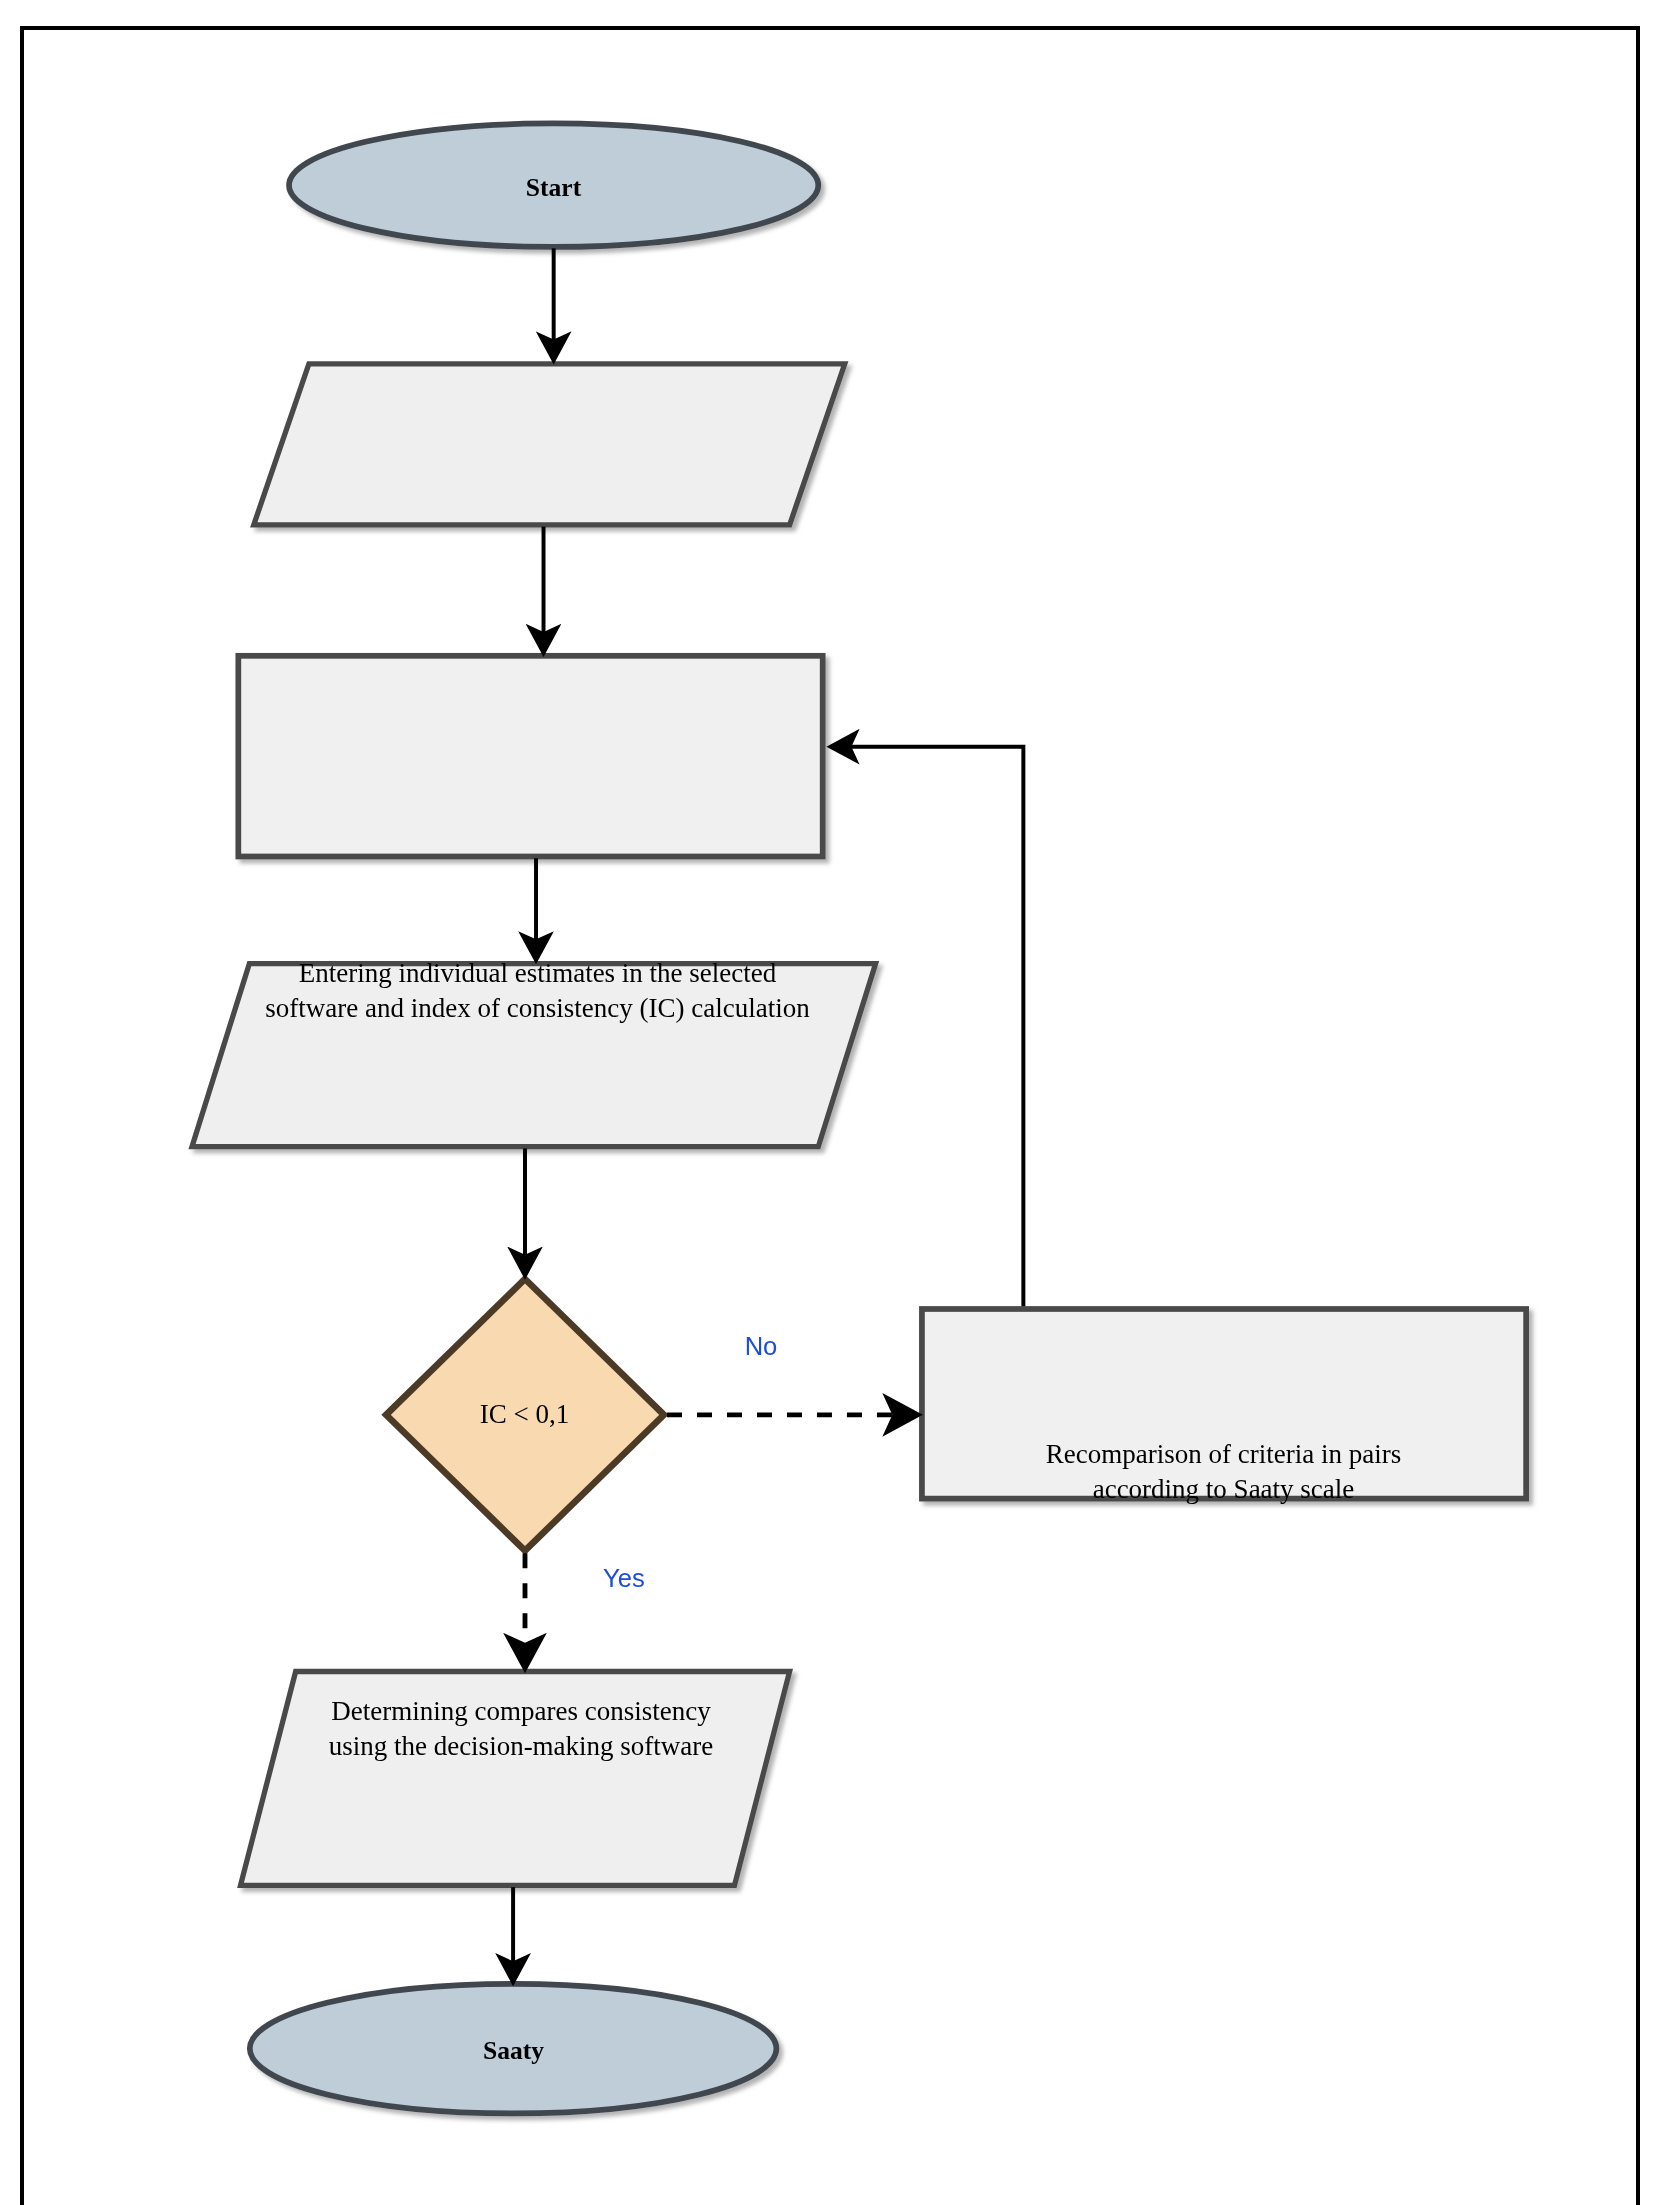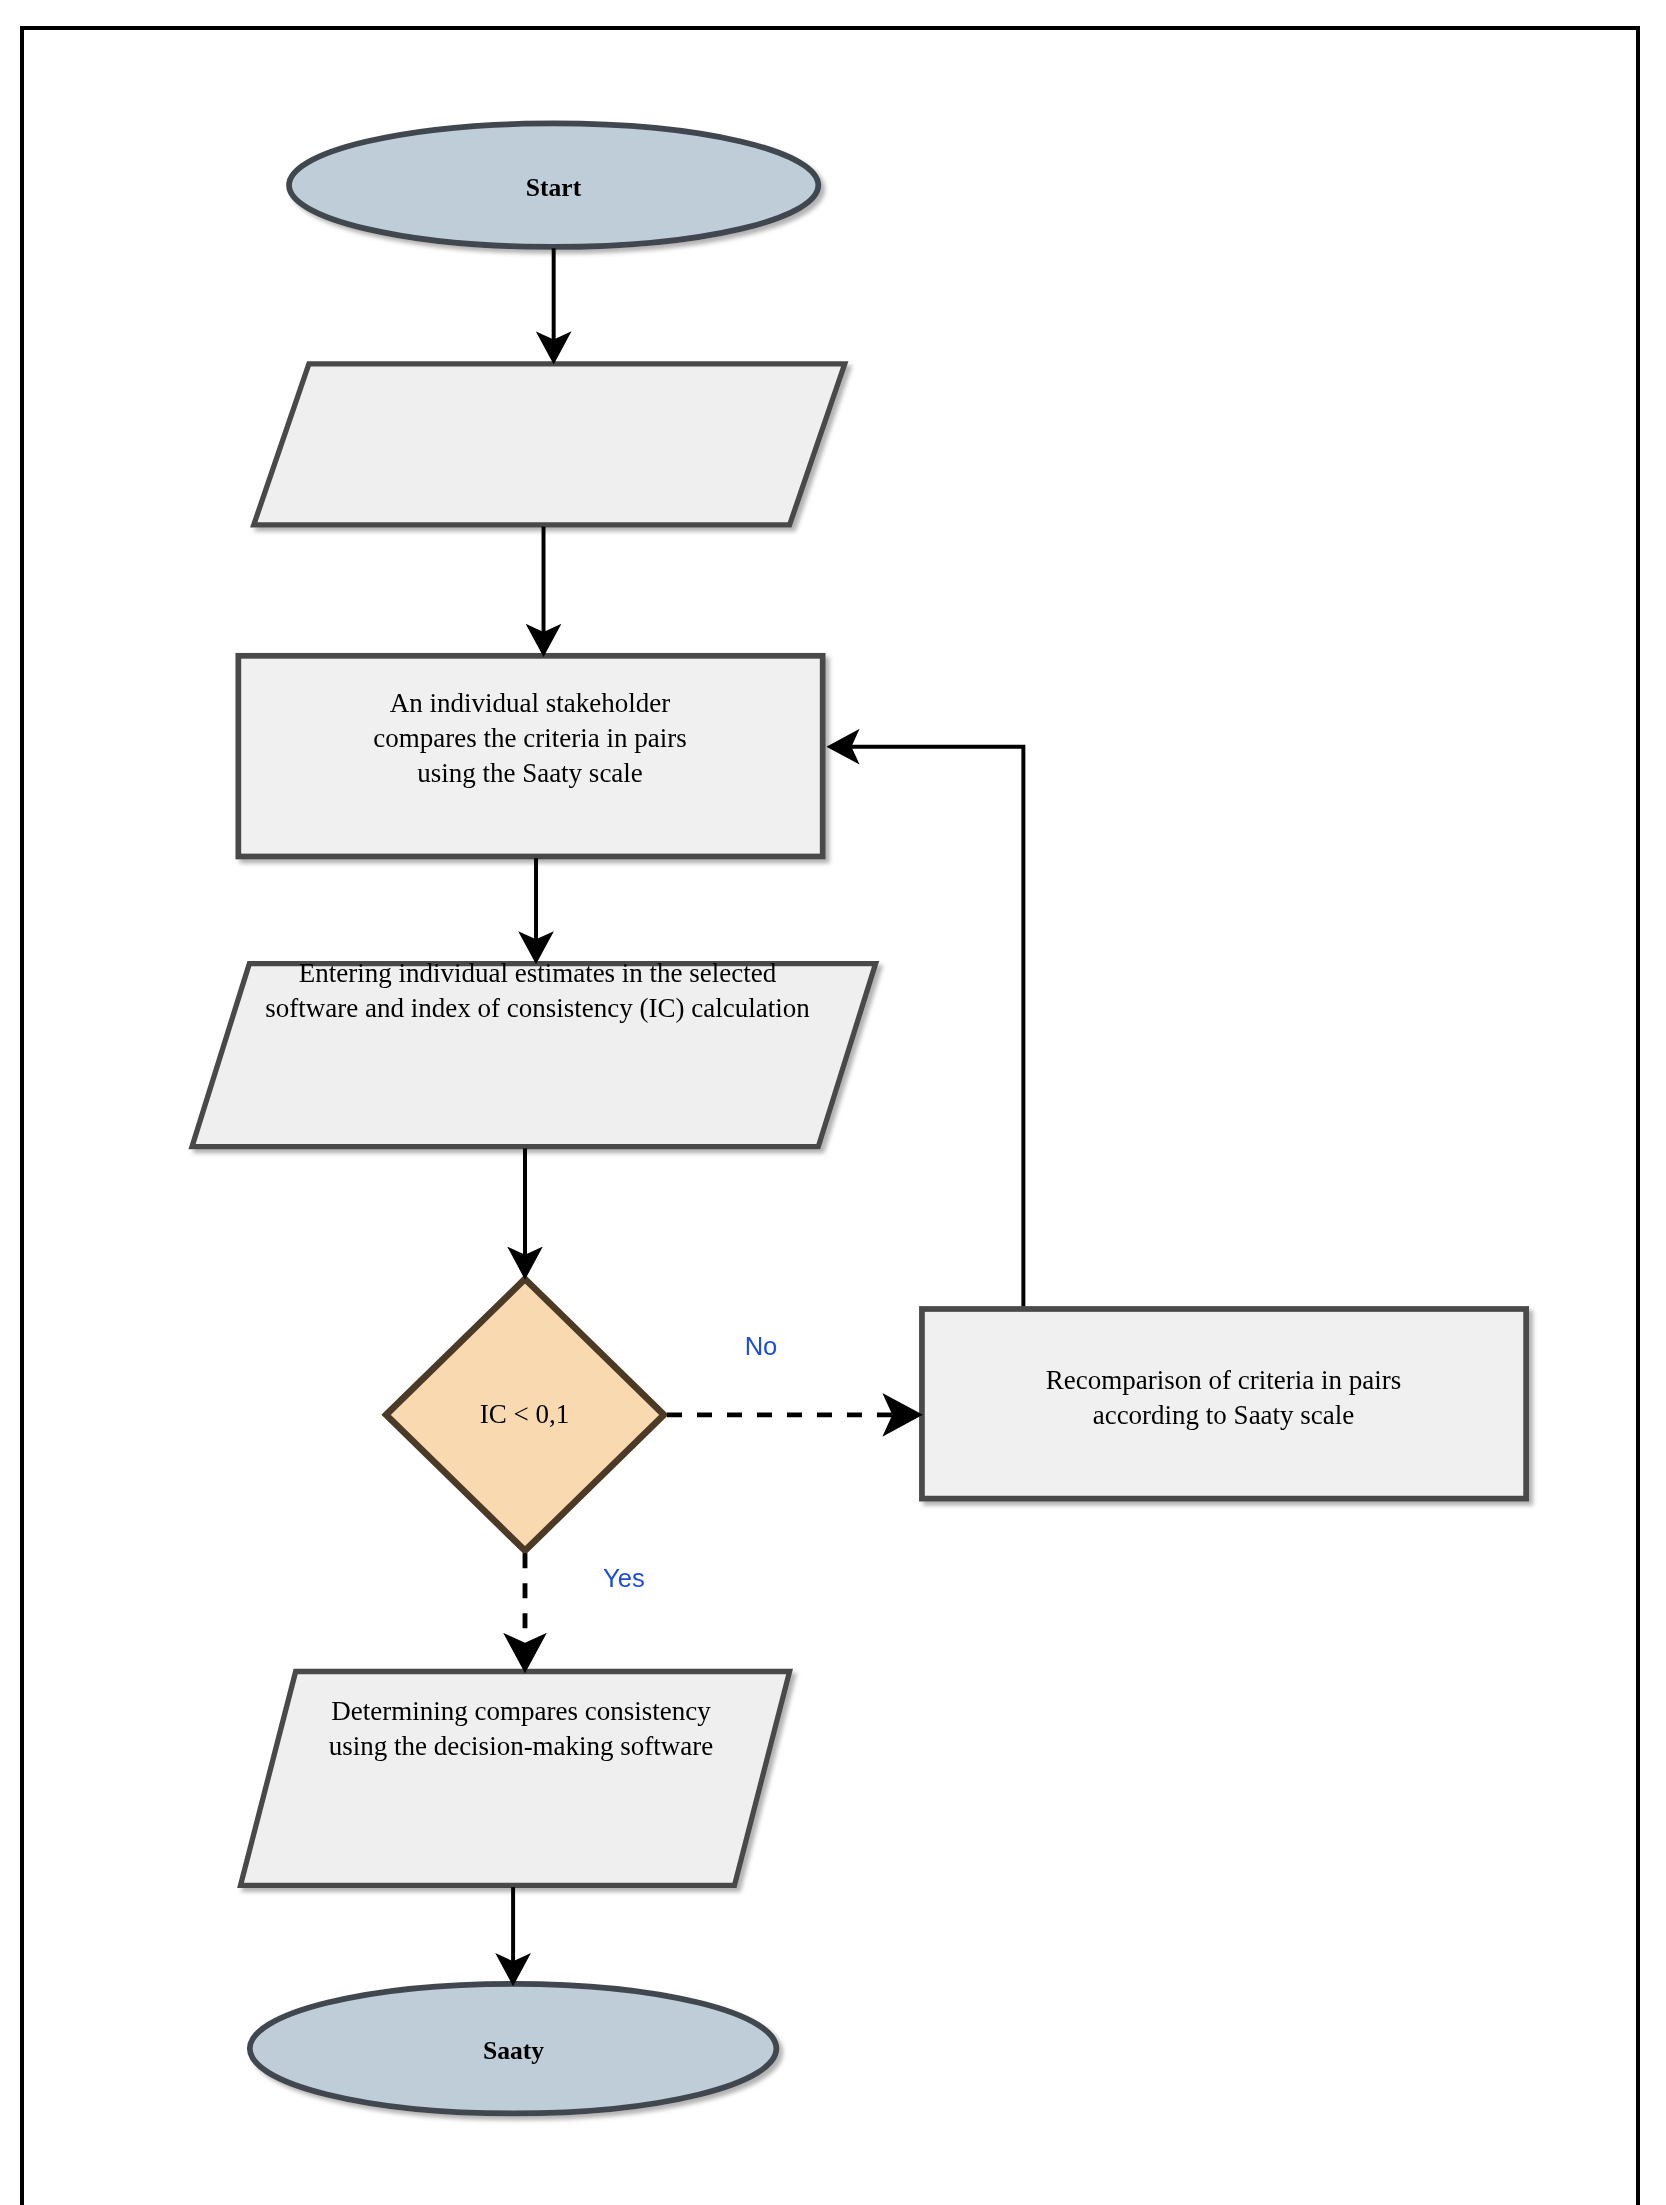--- a/index.html
+++ b/index.html
@@ -112,30 +112,27 @@
     <path d="M 2320 2962 L 2320 1693 L 1885 1693" fill="none" stroke="#000000" stroke-width="9" marker-end="url(#arrow-solid)"></path>
 
     <line x1="1190" y1="3522" x2="1190" y2="3780" stroke="#000000" stroke-width="11" stroke-dasharray="34 34" marker-end="url(#arrow-dash)"></line>
 
     <line x1="1163" y1="4279" x2="1163" y2="4492" stroke="#000000" stroke-width="9" marker-end="url(#arrow-solid)"></line>
   </svg>
 
   <div class="node-label terminal-label" style="left:377px; top:171px; width:353px;">Start</div>
 
 
-  <div class="node-label shape-label" style="left:260px; top:686px; width:540px;">An individual stakeholder
-compares the criteria in pairs
-using the Saaty scale</div>
 
   <div class="node-label shape-label" style="left:211px; top:956px; width:653px;">Entering individual estimates in the selected
 software and index of consistency (IC) calculation</div>
 
   <div class="node-label decision-label" style="left:410px; top:1397px; width:229px;">IC &lt; 0,1</div>
 
-  <div class="node-label shape-label" style="left:939px; top:1363px; width:569px;">Recomparison of criteria in pairs
+  <div class="node-label shape-label" style="left:939px; top:1437px; width:569px;">Recomparison of criteria in pairs
 according to Saaty scale</div>
 
   <div class="node-label shape-label" style="left:276px; top:1694px; width:490px;">Determining compares consistency
 using the decision-making software</div>
 
   <div class="node-label terminal-label" style="left:337px; top:2034px; width:353px;">Saaty</div>
 
   <div class="edge-label" style="left:706px; top:1332px; width:110px;">No</div>
 
   <div class="edge-label" style="left:569px; top:1564px; width:110px;">Yes</div>

